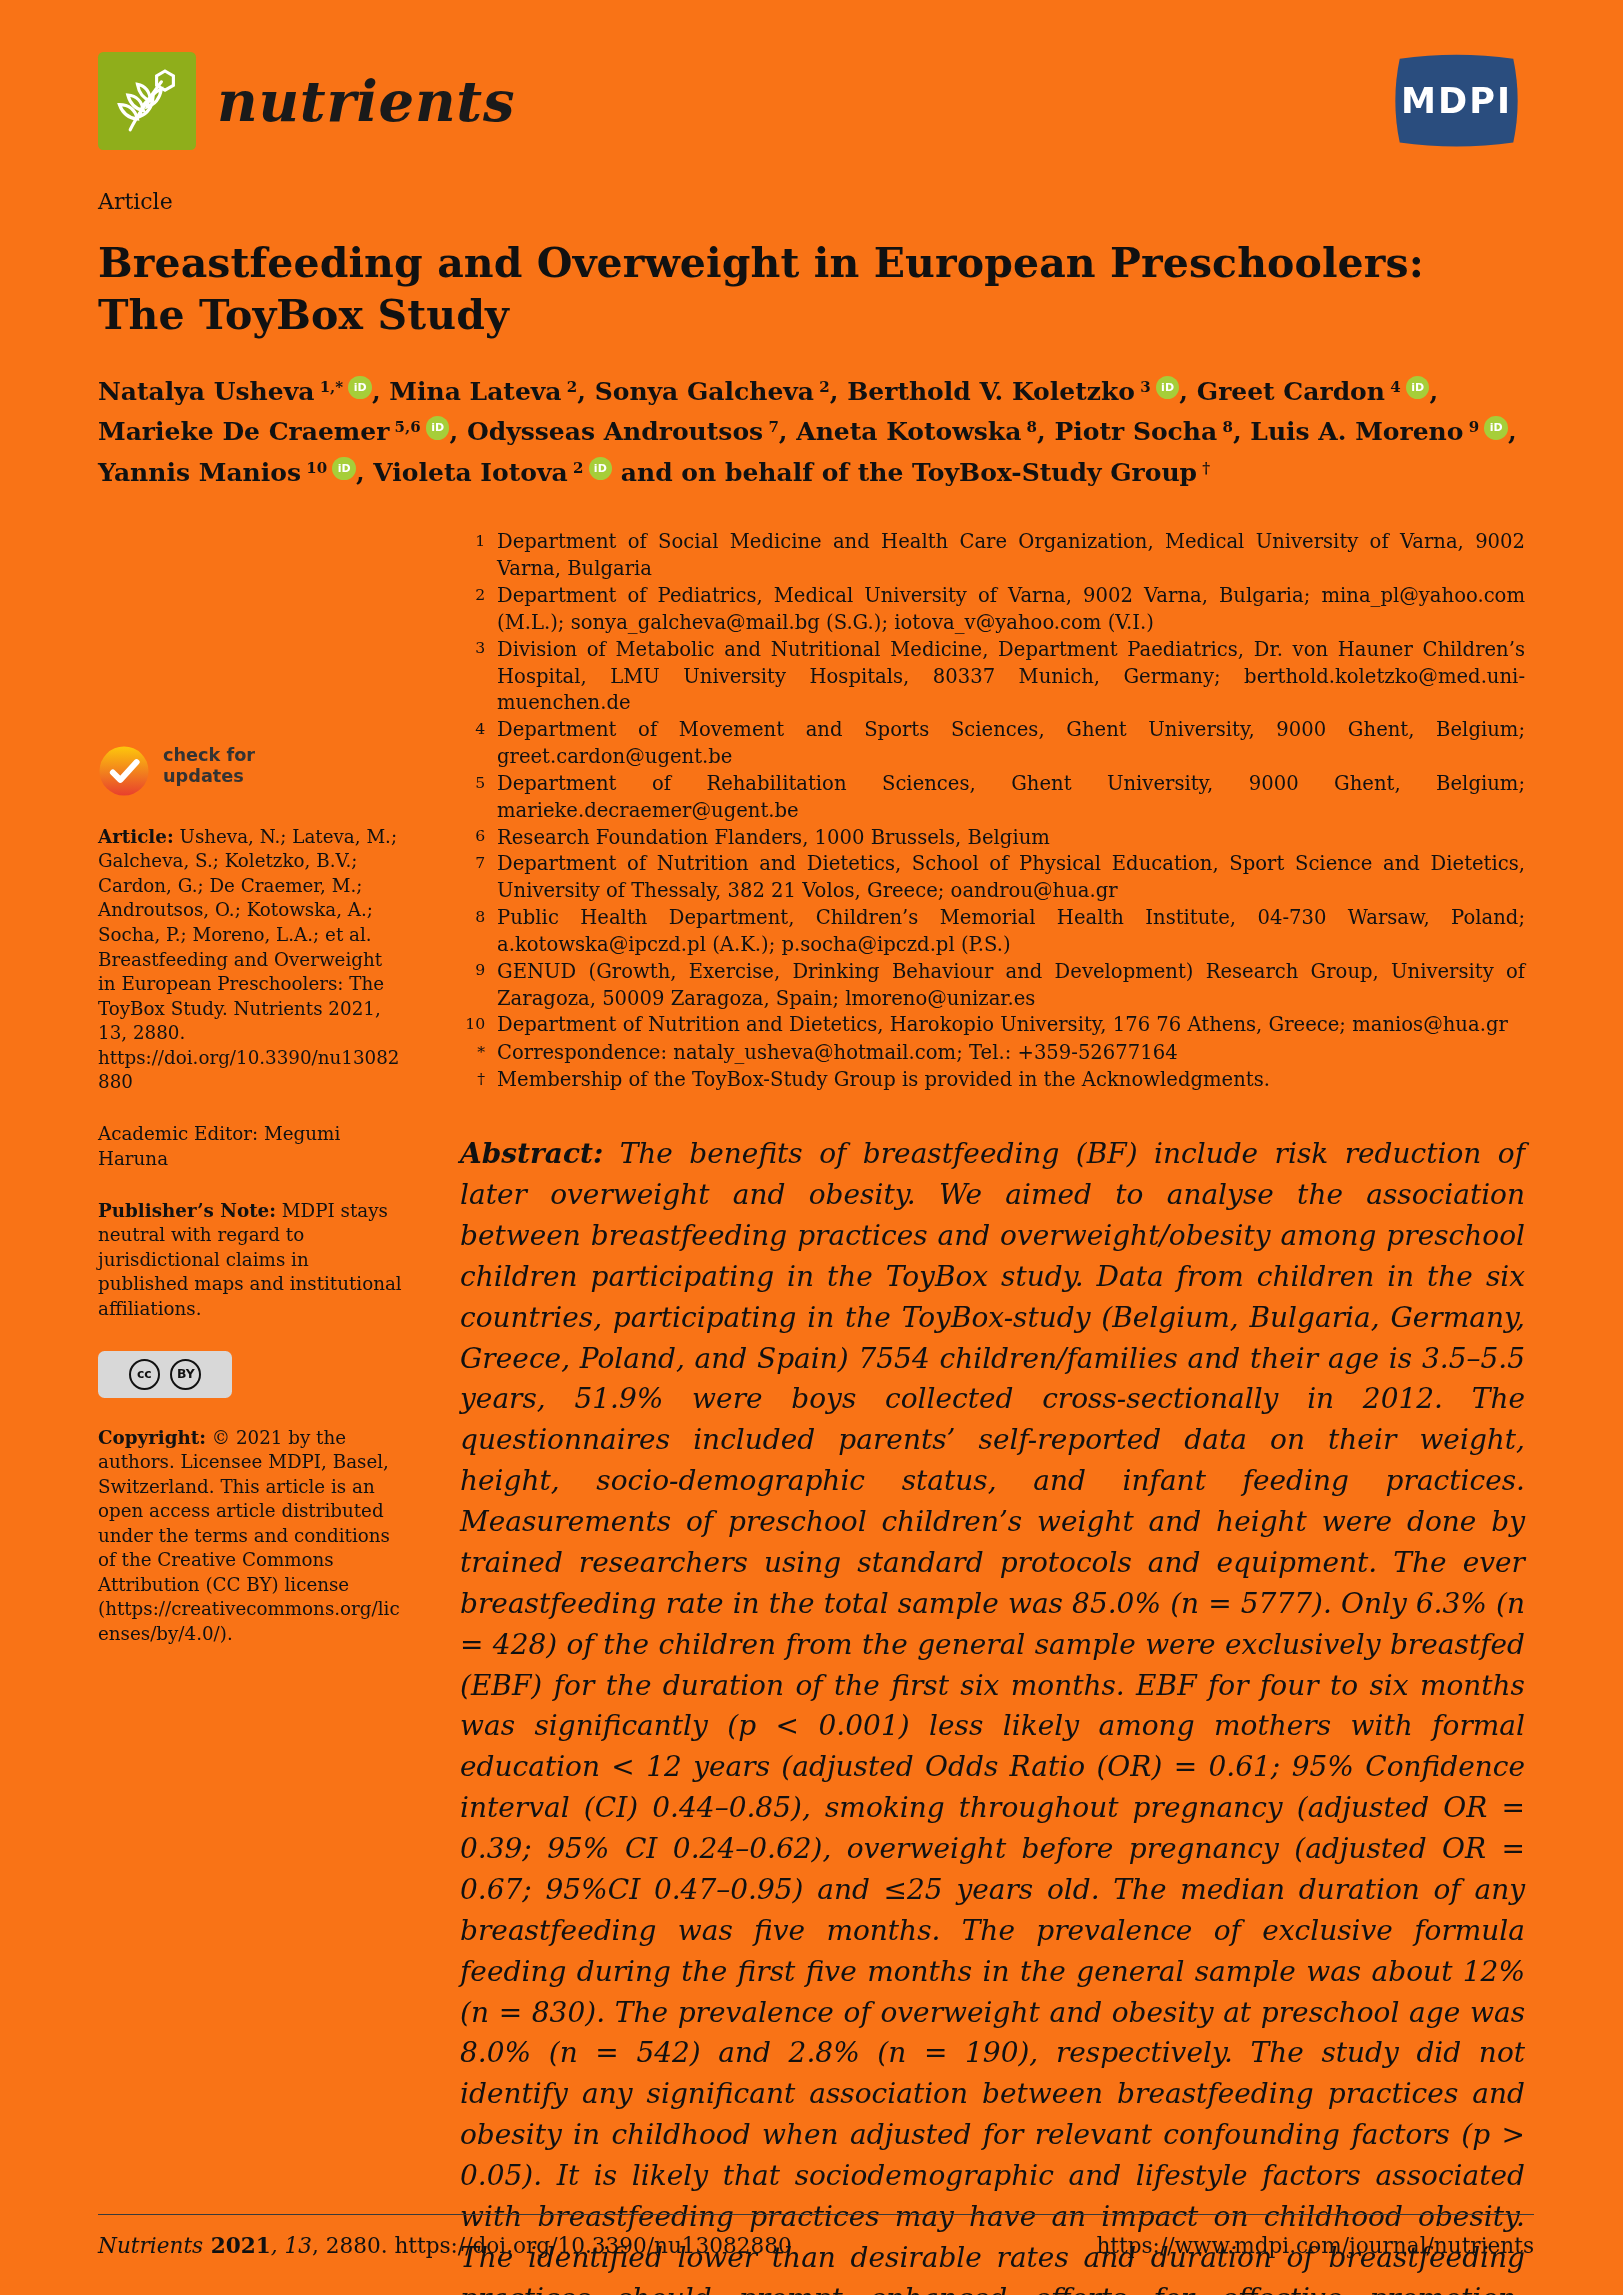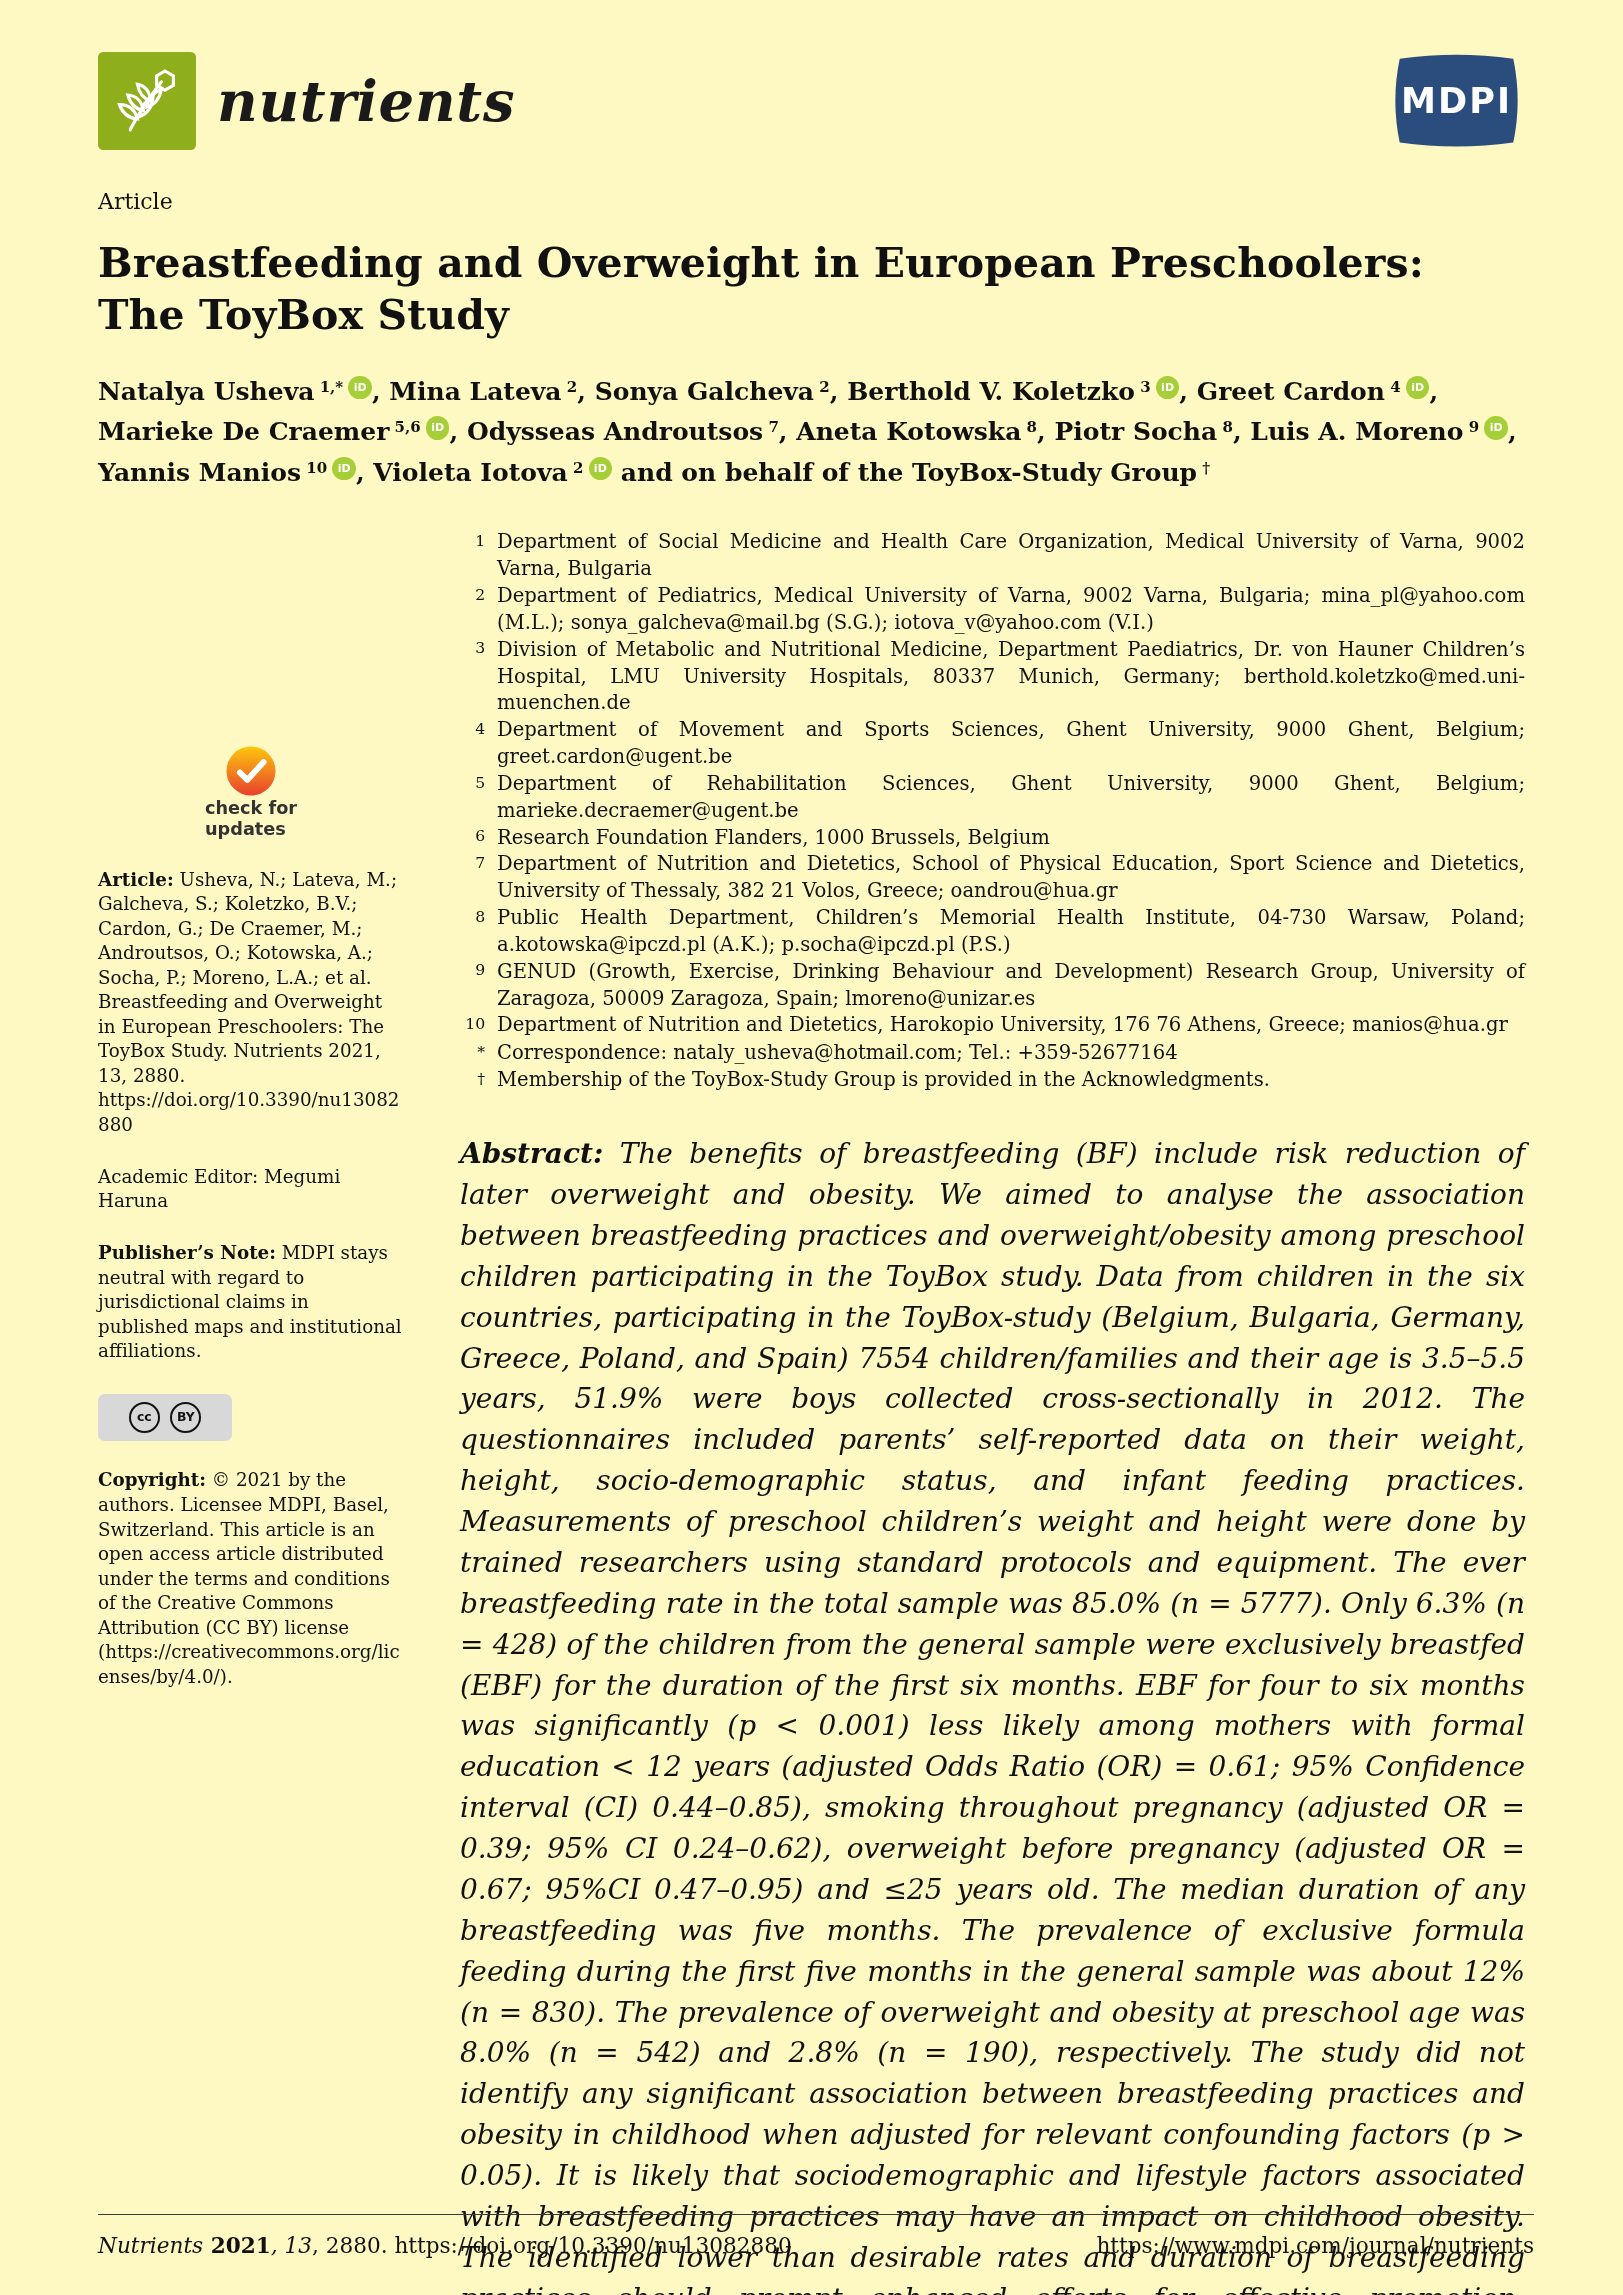--- a/index.html
+++ b/index.html
@@ -3,21 +3,21 @@
 <meta charset="utf-8">
 <style>
   :root{
     --nutrients-green:#8fae1b;
     --mdpi-blue:#2a4d7e;
     --orcid-green:#A6CE39;
   }
   *{margin:0;padding:0;box-sizing:border-box;}
   html,body{background:#ffffff;}
   .page{
-    width:1623px;height:2295px;background:#fef9c3;position:relative;overflow:hidden;
+    width:1623px;height:2295px;background:#f97316;position:relative;overflow:hidden;
     padding:52px 98px 0 98px;
     font-family:"DejaVu Serif","Liberation Serif",serif;color:#111;
   }
   
   .masthead{display:flex;justify-content:space-between;align-items:flex-start;}
   .brand{display:flex;align-items:center;gap:21px;}
   .logo-box{width:98px;height:98px;background:var(--nutrients-green,#8fae1b);border-radius:5.2px;
     display:flex;align-items:center;justify-content:center;}
   .logo-word{font-size:56px;font-weight:bold;font-style:italic;letter-spacing:0.7px;color:#1a1a1a;}
   .mdpi-logo svg{display:block;}
@@ -40,21 +40,21 @@
   .aff-num{flex:0 0 37px;text-align:right;padding-right:11.8px;font-size:15.7px;position:relative;top:0.7px;}
   .aff-text{flex:1;text-align:justify;}
   .notes-list{margin-top:1.3px;}
   
   .abstract{margin-top:40px;font-size:28px;line-height:1.46;text-align:justify;font-style:italic;}
   .keywords{margin-top:29px;font-size:23px;line-height:1.46;}
   .bold{font-weight:bold;}
   .it{font-style:italic;}
   .end-rule{margin-top:33px;border-top:1.3px solid #3a3a3a;height:0;}
   
-  .check-updates{display:flex;align-items:center;gap:1px;cursor:pointer;flex-direction:column;}
+  .check-updates{display:flex;gap:13px;cursor:pointer;}
   .cfu-text{font-family:"DejaVu Sans","Liberation Sans",sans-serif;font-weight:600;
     font-size:17.7px;line-height:1.18;color:#333;}
   .side-block{margin-top:27.5px;}
   .side-dates{margin-top:27.5px;}
   .side-dates p{margin:0;}
   .cc-badge{margin-top:30px;width:134px;height:47px;background:#d8d8d8;border-radius:6.5px;
     display:flex;align-items:center;justify-content:center;gap:10.5px;cursor:pointer;}
   .cc-circle{width:31px;height:31px;border:2px solid #111;border-radius:50%;
     display:flex;align-items:center;justify-content:center;
     font-family:"DejaVu Sans","Liberation Sans",sans-serif;font-weight:bold;font-size:12.4px;color:#111;}

